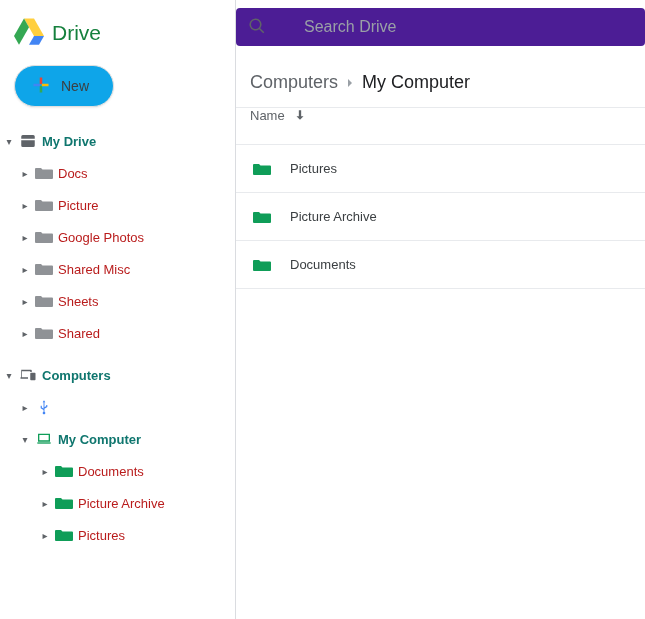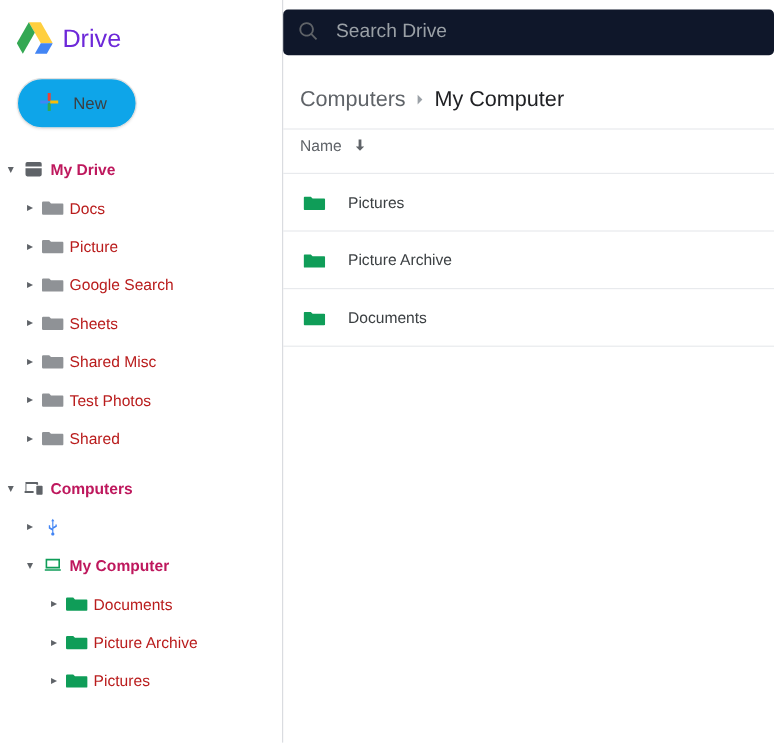--- a/index.html
+++ b/index.html
@@ -4,53 +4,53 @@
 <style>
   * { box-sizing: border-box; }
   html, body { margin:0; padding:0; font-family: Arial, Helvetica, sans-serif; font-size:13px; color:#3c4043; background:#fff; }
   .app { display:flex; width:645px; height:619px; overflow:hidden; }
   .sidebar { width:235px; flex:0 0 235px; padding-top:8px; position:relative; }
   .main { flex:1; position:relative; border-left:1px solid #dadce0; }
 
   
   .logo-row { display:flex; align-items:center; padding:8px 0 12px 14px; }
   .logo-row svg { width:30px; height:30px; }
-  .app-name { font-size:21px; color:#6d28d9; margin-left:8px; }
+  .app-name { font-size:21px; color:#15803d; margin-left:8px; }
 
   
   .new-btn-wrap { padding:4px 0 18px 14px; }
   .new-btn { display:flex; align-items:center; width:100px; height:42px; border:1px solid #e0e0e0; border-radius:21px; padding:0 16px; background:#0ea5e9; box-shadow:0 1px 2px rgba(0,0,0,0.08); cursor:pointer; }
   .new-btn svg { width:20px; height:20px; }
   .new-label { font-size:14px; font-weight:500; color:#3c4043; margin-left:10px; }
 
   
   .tree { padding-left:2px; }
   .row { display:flex; align-items:center; height:32px; cursor:pointer; user-select:none; white-space:nowrap; overflow:hidden; }
   .row .arrow { width:10px; display:flex; justify-content:center; color:#5f6368; font-size:10px; }
   .row .icon-slot { width:28px; display:flex; justify-content:center; align-items:center; }
   .row .label { color:#b91c1c; font-size:13px; text-overflow:ellipsis; overflow:hidden; }
-  .row.bold .label { font-weight:600; color:#be185d; }
+  .row.bold .label { font-weight:600; color:#0f766e; }
   .indent-0 { padding-left:2px; }
   .indent-1 { padding-left:18px; }
   .indent-2 { padding-left:38px; }
   .chev-right::before { content:"▸"; }
   .chev-down::before  { content:"▾"; }
 
   
   .search-wrap { padding:8px 0 8px 0; }
-  .search { display:flex; align-items:center; background:#0f172a; border-radius:4px; height:38px; margin:0 0 0 0; width:100%; padding:0 12px; }
+  .search { display:flex; align-items:center; background:#4c1d95; border-radius:4px; height:38px; margin:0 0 0 0; width:100%; padding:0 12px;gap:24px; }
   .search svg { width:18px; height:18px; fill:#5f6368; }
   .search-ph { font-size:16px; color:#9aa0a6; margin-left:14px; }
 
   .crumbs { display:flex; align-items:center; padding:18px 0 14px 14px; font-size:18px; }
   .crumb { color:#5f6368; cursor:pointer; }
   .crumb.current { color:#202124; }
   .crumb-sep { width:24px; display:flex; justify-content:center; color:#9aa0a6; }
 
-  .list-header { display:flex; align-items:center; padding:0 0 10px 14px; border-top:1px solid #e8eaed; border-bottom:1px solid #e8eaed; height:38px; }
+  .list-header { display:flex; align-items:flex-start; padding:0 0 10px 14px; border-top:1px solid #e8eaed; border-bottom:1px solid #e8eaed; height:38px; }
   .list-header .col-name { font-size:13px; color:#5f6368; font-weight:500; }
   .sort-arrow { margin-left:8px; color:#5f6368; display:inline-flex; }
 
   .file-row { display:flex; align-items:center; height:48px; padding-left:14px; border-bottom:1px solid #e8eaed; cursor:pointer; }
   .file-row .icon-slot { width:24px; display:flex; justify-content:center; align-items:center; margin-right:16px; }
   .file-row .file-name { font-size:13px; color:#3c4043; }
   .main .search-wrap, .main .crumbs, .main .list-header, .main .file-row { margin-left:0; }
   .main .search { border-radius:4px; }
 
   .usb-blue { fill:#4285f4; }
@@ -124,48 +124,39 @@
             </span>
             <span class="label">Picture</span>
           </div>
           <div class="row indent-1">
             <span class="arrow chev-right"></span>
             <span class="icon-slot">
               <svg viewBox="0 0 18 14" width="18" height="14">
                 <use href="#folder-shape" fill="#8f9296"></use>
               </svg>
             </span>
-            <span class="label">Google Search</span>
+            <span class="label">Google Photos</span>
+          </div>
+          <div class="row indent-1">
+            <span class="arrow chev-right"></span>
+            <span class="icon-slot">
+              <svg viewBox="0 0 18 14" width="18" height="14">
+                <use href="#folder-shape" fill="#8f9296"></use>
+              </svg>
+            </span>
+            <span class="label">Shared Misc</span>
           </div>
           <div class="row indent-1">
             <span class="arrow chev-right"></span>
             <span class="icon-slot">
               <svg viewBox="0 0 18 14" width="18" height="14">
                 <use href="#folder-shape" fill="#8f9296"></use>
               </svg>
             </span>
             <span class="label">Sheets</span>
-          </div>
-          <div class="row indent-1">
-            <span class="arrow chev-right"></span>
-            <span class="icon-slot">
-              <svg viewBox="0 0 18 14" width="18" height="14">
-                <use href="#folder-shape" fill="#8f9296"></use>
-              </svg>
-            </span>
-            <span class="label">Shared Misc</span>
-          </div>
-          <div class="row indent-1">
-            <span class="arrow chev-right"></span>
-            <span class="icon-slot">
-              <svg viewBox="0 0 18 14" width="18" height="14">
-                <use href="#folder-shape" fill="#8f9296"></use>
-              </svg>
-            </span>
-            <span class="label">Test Photos</span>
           </div>
           <div class="row indent-1">
             <span class="arrow chev-right"></span>
             <span class="icon-slot">
               <svg viewBox="0 0 18 14" width="18" height="14">
                 <use href="#folder-shape" fill="#8f9296"></use>
               </svg>
             </span>
             <span class="label">Shared</span>
           </div>

